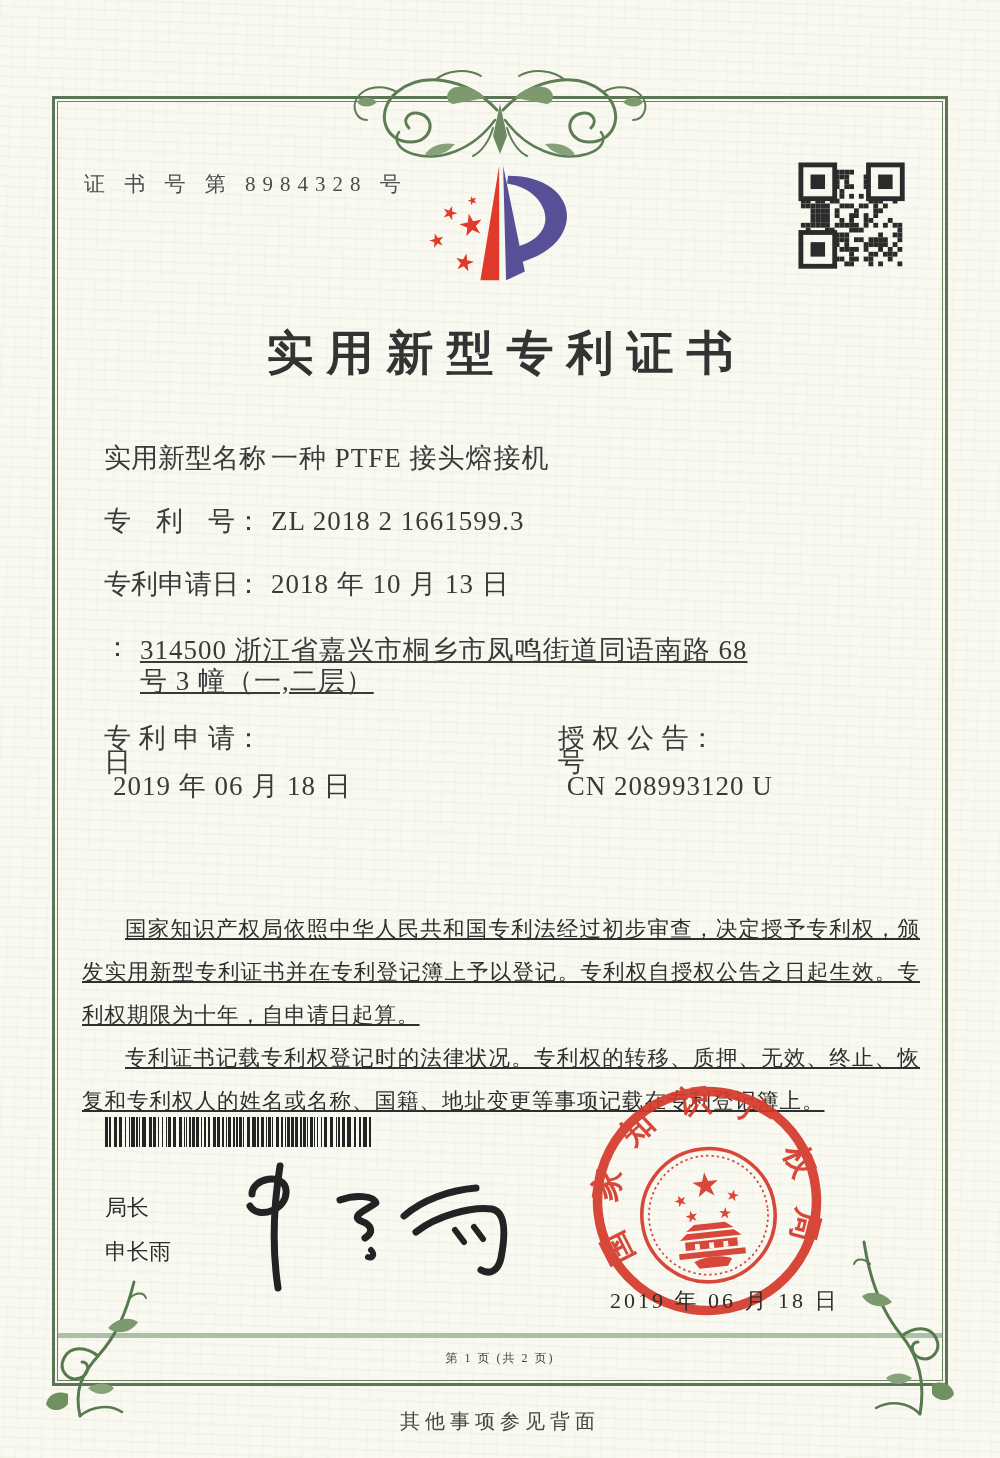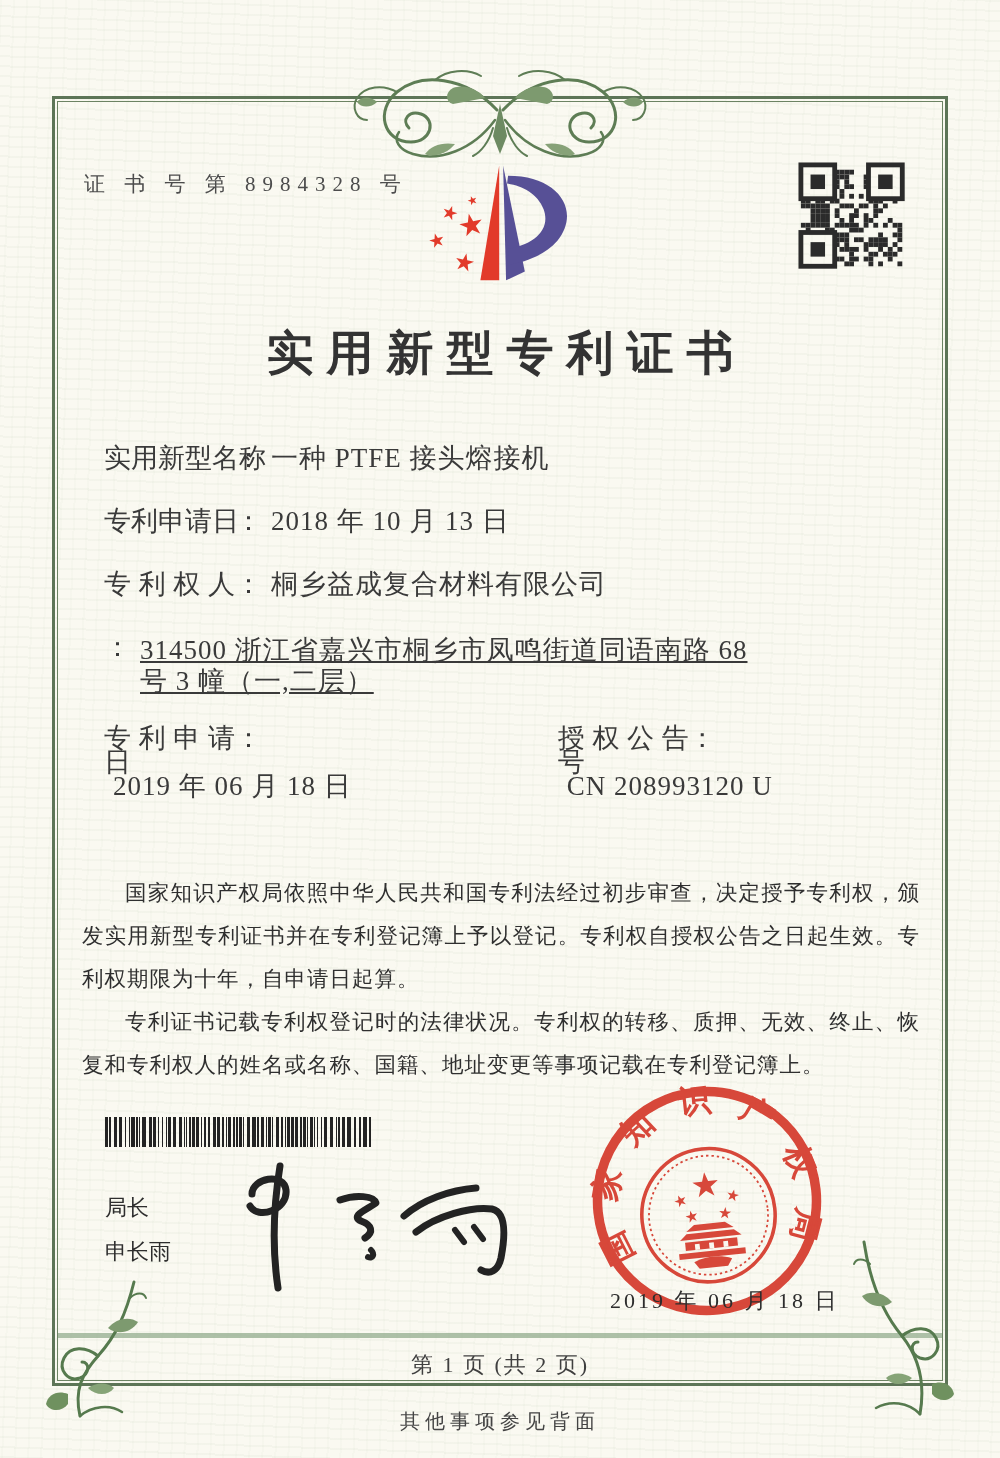--- a/index.html
+++ b/index.html
@@ -40,38 +40,38 @@
   .field-row { margin-bottom:39px; line-height:24px; white-space:nowrap; }
   .field-row.addr { margin-bottom:6px; white-space:normal; display:flex; }
   .f-label { display:inline-block; width:131px; text-align:justify; text-align-last:justify;
              vertical-align:top; }
   .f-colon { display:inline-block; vertical-align:top; }
   .f-value { display:inline-block; margin-left:9px; letter-spacing:1px; vertical-align:top; }
   .addr .f-value { width:610px; line-height:31px;text-decoration:underline; }
   .grant-row { display:flex; line-height:24px; margin-top:29px; }
   .grant-col2 { margin-left:64px; }
 
-  .body-text { position:absolute; left:82px; top:872px; width:838px;
+  .body-text { position:absolute; left:82px; top:908px; width:838px;
                font-size:21.5px; line-height:43px; text-align:justify;
-               letter-spacing:1px; color:#2f2f2f; }
+               letter-spacing:1px; color:#2f2f2f;text-decoration:underline; }
   .body-text p { text-indent:2em; }
 
   .barcode { position:absolute; left:105px; top:1117px; width:268px; height:30px; }
 
   .officer { position:absolute; left:105px; top:1186px; font-size:22px;
              line-height:44px; color:#2e2e2e; }
   .signature { position:absolute; left:222px; top:1158px; width:295px; height:145px; }
 
   .seal { position:absolute; left:588px; top:1082px; width:238px; height:238px;
           transform:rotate(-6deg); opacity:.92; }
   .seal-date { position:absolute; left:610px; top:1286px; font-size:22px;
                letter-spacing:3px; color:#2d2d2d; }
 
   .page-info { position:absolute; left:0; right:0; top:1350px; text-align:center;
-               font-size:22px; color:#3f3f3f; letter-spacing:2px; }
+               font-size:12px; color:#3f3f3f; letter-spacing:2px; }
   .back-note { position:absolute; left:0; right:0; top:1408px; text-align:center;
                font-size:20px; color:#444; letter-spacing:5px; }
 </style>
 </head>
 <body>
 
 <div class="paper">
 
   <div class="frame">
     <div class="frame-inner"></div>
@@ -287,24 +287,24 @@
       </g>
     </svg>
 
   <div class="doc-title">实用新型专利证书</div>
 
   <div class="fields">
     <div class="field-row">
       <span class="f-label">实用新型名称</span><span class="f-colon">：</span><span class="f-value">一种 PTFE 接头熔接机</span>
     </div>
     <div class="field-row">
-      <span class="f-label">专利申请日</span><span class="f-colon">：</span><span class="f-value">2018 年 10 月 13 日</span>
+      <span class="f-label">专利号</span><span class="f-colon">：</span><span class="f-value">ZL 2018 2 1661599.3</span>
     </div>
     <div class="field-row">
-      <span class="f-label">专利权人</span><span class="f-colon">：</span><span class="f-value">桐乡益成复合材料有限公司</span>
+      <span class="f-label">专利申请日</span><span class="f-colon">：</span><span class="f-value">2018 年 10 月 13 日</span>
     </div>
     <div class="field-row addr">
         <span class="f-colon">：</span>
         <span class="f-value">314500 浙江省嘉兴市桐乡市凤鸣街道同语南路 68 号 3 幢（一,二层）</span>
     </div>
     <div class="grant-row">
       <div>
         <span class="f-label">专利申请日</span><span class="f-colon">：</span><span class="f-value">2019 年 06 月 18 日</span>
       </div>
       <div class="grant-col2">

